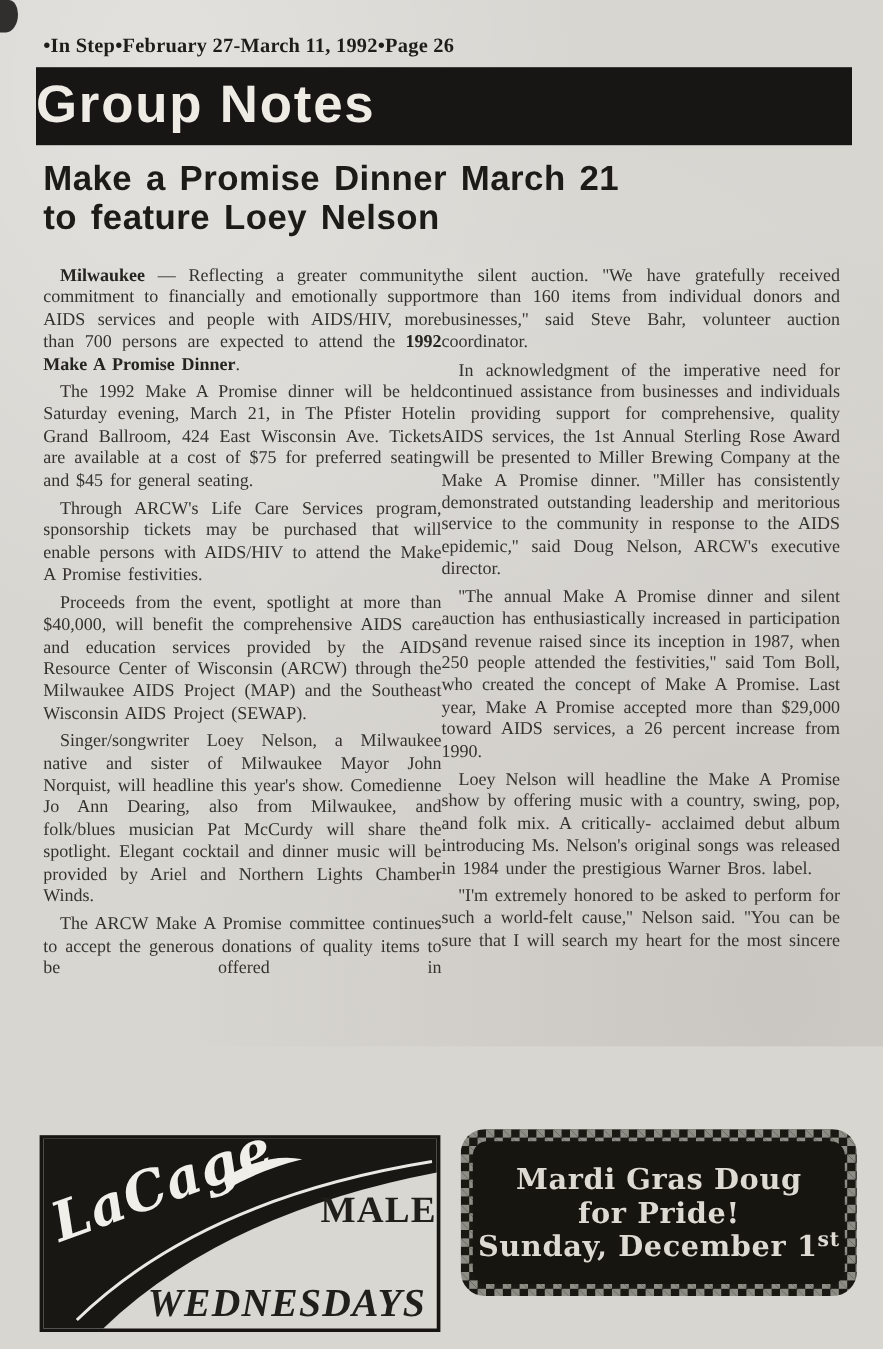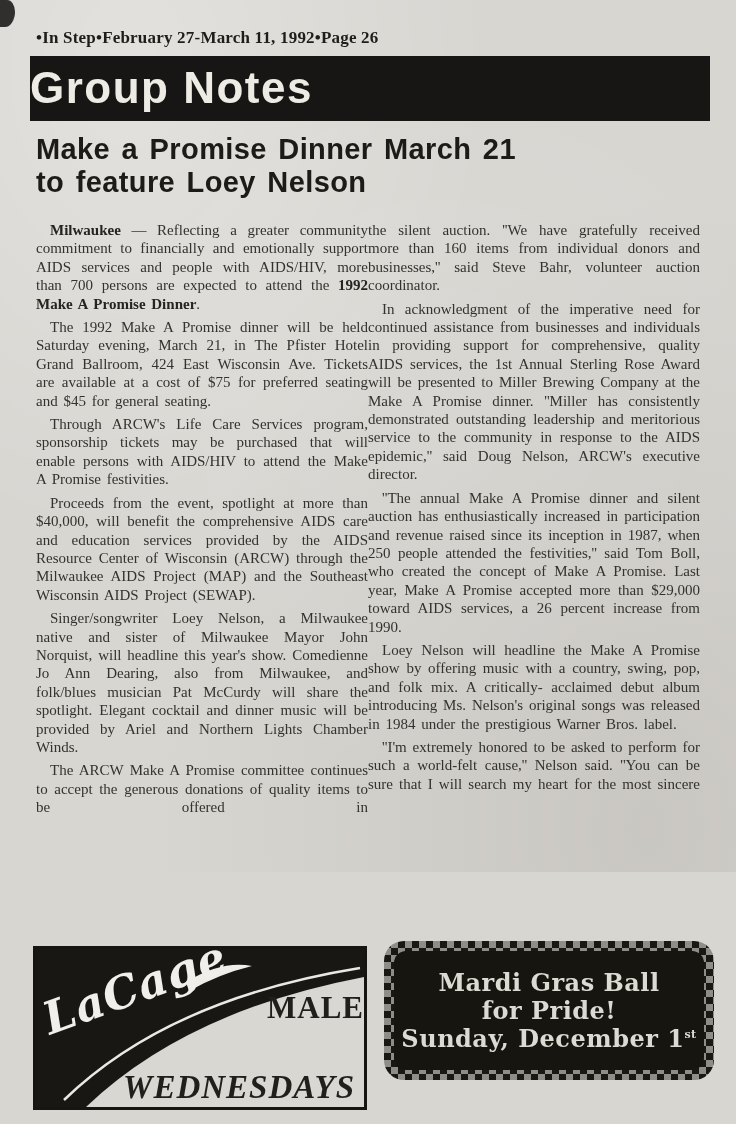--- a/index.html
+++ b/index.html
@@ -83,21 +83,21 @@
     background-size:14px 14px;background-position:0 0,7px 7px;
   }
   .ad-mardi .inner{
     width:100%;height:100%;background:#161510;border-radius:12px;
     display:flex;flex-direction:column;justify-content:center;align-items:center;
   }
   .ad-mardi .line{
     font:bold 24px/28px "DejaVu Serif",serif;
     color:#dcdad2;letter-spacing:.5px;text-align:center;
   }
-  .ad-mardi sup{font-size:11px;vertical-align:super;line-height:0;}
+  .ad-mardi sup{font-size:17px;vertical-align:super;line-height:0;}
 </style>
 </head>
 <body>
 
 <div class="page">
 
   <div class="corner-smudge"></div>
 
   <div class="masthead">•In Step•February 27-March 11, 1992•Page 26</div>
 
@@ -133,19 +133,19 @@
       <path d="M 28 151 Q 132 50 324 19" stroke="#e9e8e2" stroke-width="2.5" fill="none"></path>
       <path d="M 150 33 Q 186 11 216 17 Q 183 25 153 42 Z" fill="#efeee8"></path>
       <text x="14" y="86" transform="rotate(-20 14 86)" font-family="DejaVu Serif, serif" font-size="45" font-style="italic" font-weight="bold" fill="#f0efe9" letter-spacing="1">LaCage</text>
     </svg>
     <div class="male">MALE</div>
     <div class="wednesdays">WEDNESDAYS</div>
   </div>
 
   <div class="ad-mardi">
     <div class="inner">
-      <div class="line">Mardi Gras Ball</div>
+      <div class="line">Mardi Gras Doug</div>
       <div class="line">for Pride!</div>
       <div class="line"><span>Sunday, December 1</span><sup>st</sup></div>
     </div>
   </div>
 
 </div>
 
 </body></html>

